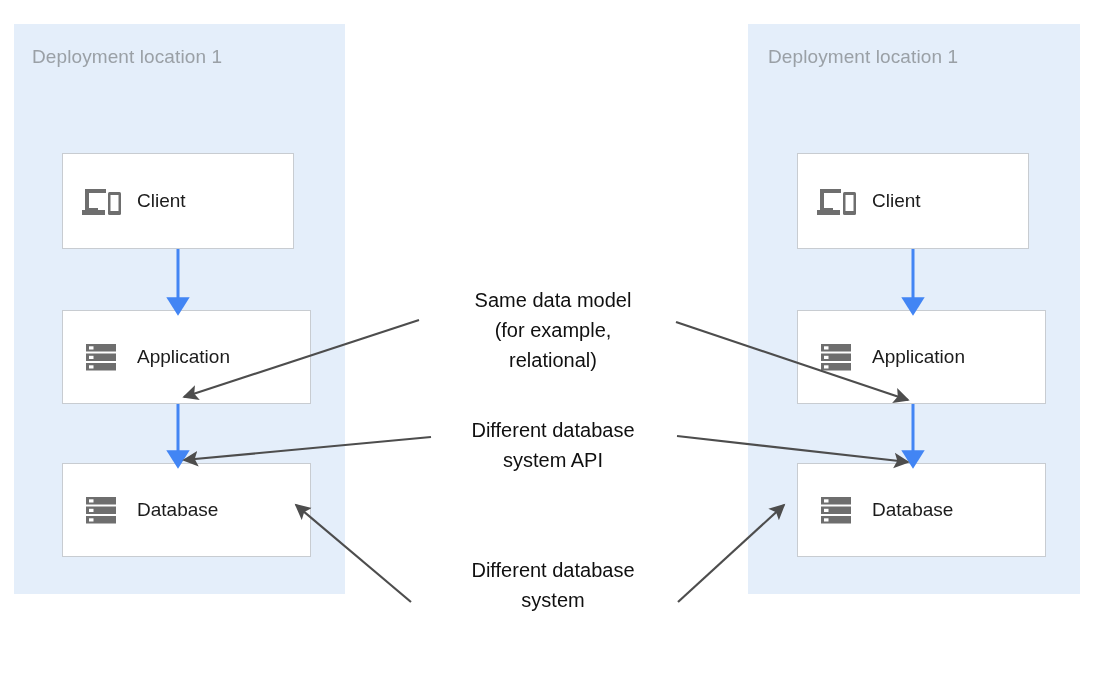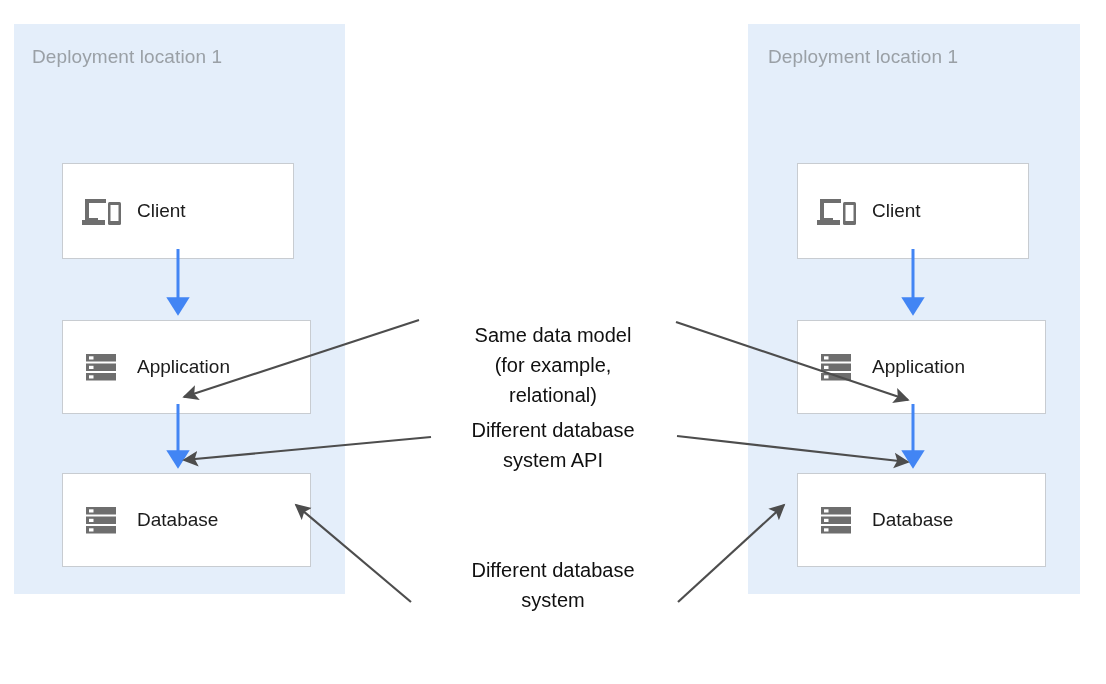--- a/index.html
+++ b/index.html
@@ -32,21 +32,20 @@
   }
 
   
   .node {
     position: absolute;
     background: #ffffff;
     border: 1px solid #c8ccd1;
     box-sizing: border-box;
     display: flex;
     align-items: center;
-    margin-top: 10px;
   }
   .node .node-icon {
     position: absolute;
     left: 17px;
     top: 50%;
     transform: translateY(-50%);
     width: 44px;
     height: 40px;
     display: block;
   }
@@ -192,21 +191,21 @@
     <line x1="419" y1="320" x2="184" y2="397" stroke="#4d4d4d" stroke-width="2.2" marker-end="url(#gray-head)"></line>
     <line x1="676" y1="322" x2="908" y2="400" stroke="#4d4d4d" stroke-width="2.2" marker-end="url(#gray-head)"></line>
 
     <line x1="431" y1="437" x2="184" y2="460" stroke="#4d4d4d" stroke-width="2.2" marker-end="url(#gray-head)"></line>
     <line x1="677" y1="436" x2="908" y2="462" stroke="#4d4d4d" stroke-width="2.2" marker-end="url(#gray-head)"></line>
 
     <line x1="411" y1="602" x2="296" y2="505" stroke="#4d4d4d" stroke-width="2.2" marker-end="url(#gray-head)"></line>
     <line x1="678" y1="602" x2="784" y2="505" stroke="#4d4d4d" stroke-width="2.2" marker-end="url(#gray-head)"></line>
   </svg>
 
-  <div class="callout" style="left:428px; top:285px; width:250px;margin-top:35px;">Same data model
+  <div class="callout" style="left:428px; top:285px; width:250px;">Same data model
 (for example,
 relational)</div>
 
   <div class="callout" style="left:428px; top:415px; width:250px;">Different database
 system API</div>
 
   <div class="callout" style="left:428px; top:555px; width:250px;">Different database
 system</div>
 
 </div>

